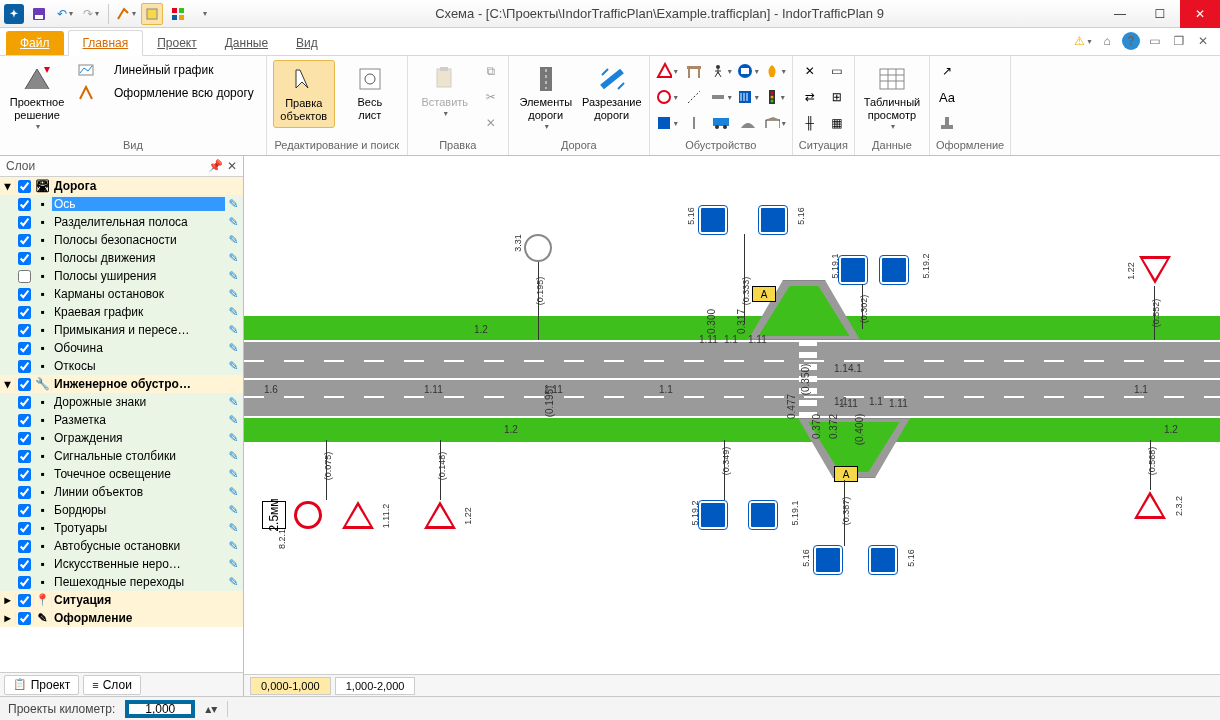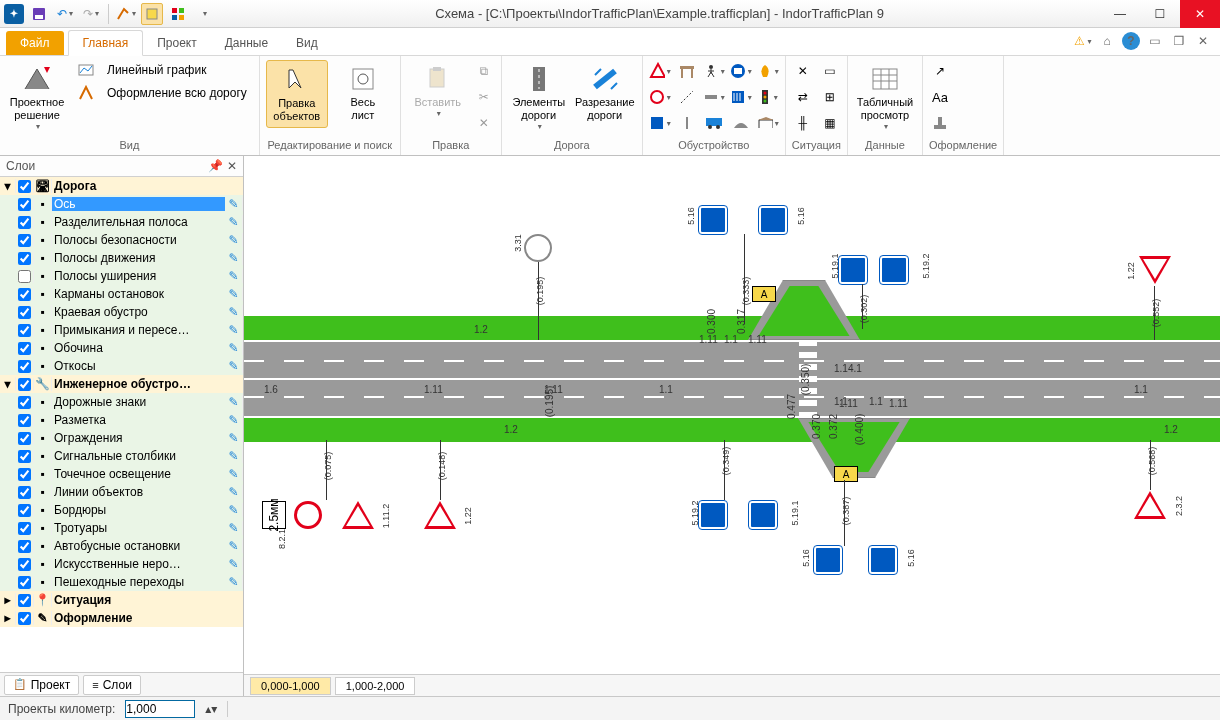--- a/index.html
+++ b/index.html
@@ -10,39 +10,39 @@
 .qat { display: flex; align-items: center; gap: 4px; padding: 0 4px; }
 .qat .btn { width: 22px; height: 22px; display: flex; align-items: center; justify-content: center; border-radius: 2px; }
 .app-icon { width: 20px; height: 20px; background: #0a5fa3; border-radius: 3px; display:flex;align-items:center;justify-content:center;color:#fff;font-size:10px;font-weight:bold;}
 .titletext { flex: 1; text-align: center; color: #444; font-size: 13px; }
 .winbtns { display: flex; }
 .winbtns div { width: 40px; height: 28px; display: flex; align-items: center; justify-content: center; color:#333; }
 .winbtns .close { background: #e81123; color: #fff; }
 
 
 .ribbon-tabs { height: 28px; display: flex; align-items: flex-end; background: #fff; border-bottom: 1px solid #d8d8d8; padding-left: 6px; position: relative; }
-.ribbon-tabs .tab { padding: 5px 14px; color: #555; cursor: pointer; }
+.ribbon-tabs .tab { padding: 5px 14px; color: #555; cursor: pointer; text-decoration: underline; }
 .ribbon-tabs .tab.file { background: #f2a100; color: #fff; border-radius: 3px 3px 0 0; margin-right: 4px; }
 .ribbon-tabs .tab.active { color: #d66a00; border: 1px solid #d8d8d8; border-bottom: 1px solid #fff; border-radius: 3px 3px 0 0; margin-bottom: -1px; background:#fff;}
 .ribbon-tabs .right { position:absolute; right:8px; top:4px; display:flex; gap:6px; align-items:center;}
 .ribbon-tabs .right span { width:18px;height:18px;display:flex;align-items:center;justify-content:center;color:#666;}
 .helpcircle{width:18px;height:18px;border-radius:50%;background:#2a8dd4;color:#fff;display:flex;align-items:center;justify-content:center;font-weight:bold;}
 
 
 .ribbon { height: 100px; background: #fdfdfd; border-bottom: 1px solid #c0c0c0; display: flex; }
 .group { border-right: 1px solid #e0e0e0; padding: 4px 6px 2px; display: flex; flex-direction: column; }
 .group-body { flex: 1; display: flex; align-items: flex-start; gap: 4px; }
 .group-title { text-align: center; color: #666; font-size: 11px; padding: 2px 0; }
 .bigbtn { display: flex; flex-direction: column; align-items: center; justify-content: space-between; width: 62px; padding: 4px 2px; border-radius: 3px; text-align:center; line-height:1.2;}
 .bigbtn.active { background: #fbe2a8; border: 1px solid #e6b84a; }
 .bigbtn .ic { width: 30px; height: 30px; display:flex;align-items:center;justify-content:center; margin-bottom: 2px; }
 .bigbtn .lbl { font-size: 11px; }
 .bigbtn.disabled { color: #aaa; }
 .row-btns { display: flex; flex-direction: column; gap: 3px; }
-.row-btns .rbtn { display: flex; align-items: center; gap: 13px; padding: 2px 6px; border-radius: 3px;}
+.row-btns .rbtn { display: flex; align-items: center; gap: 20px; padding: 2px 6px; border-radius: 3px;}
 .smallgrid { display: flex; flex-direction: column; gap: 4px; }
 .smallgrid .srow { display: flex; gap: 5px; }
 .smallgrid .sbtn { width: 22px; height: 22px; display:flex;align-items:center;justify-content:center; border-radius:2px;}
 
 
 .main { flex: 1; display: flex; min-height: 0; }
 .sidepanel { width: 244px; background: #22c55e; border-right: 1px solid #c0c0c0; display: flex; flex-direction: column; }
 .panel-header { background: #fdfdfd; border-bottom: 1px solid #d0d0d0; padding: 3px 6px; display: flex; align-items: center; justify-content: space-between; color:#555;}
 .panel-header .icons{display:flex;gap:4px;}
 .layer-tree { flex: 1; overflow: auto; background: #fff; }
@@ -85,21 +85,21 @@
 .sign-label{position:absolute;font-size:9px;color:#333;}
 .lead{position:absolute;width:1px;background:#333;}
 .km-label{position:absolute;font-size:10px;color:#333;}
 
 .km-tabs{height:22px;background:#f6f6f6;border-top:1px solid #ccc;display:flex;align-items:center;padding:0 6px;gap:4px;}
 .km-tabs .kt{padding:2px 10px;font-size:11px;border:1px solid #ccc;background:#fff;}
 .km-tabs .kt.active{background:#ffeaa7;}
 
 
 .statusbar { height: 24px; background: #f4f4f4; border-top: 1px solid #c8c8c8; display: flex; align-items: center; padding: 0 8px; gap: 10px; font-size: 12px; color:#444;}
-.statusbar input{width:70px;height:18px;border:1px solid #0369a1;text-align:left;padding:0 0;}
+.statusbar input{width:70px;height:18px;border:4px solid #0369a1;text-align:center;padding:0 11px;}
 
 .chev{font-size:8px;color:#666;margin-left:2px;}
 .sep{width:1px;height:20px;background:#ccc;margin:0 2px;}
 svg{display:block;}
 </style>
 </head>
 <body>
 
 <div class="titlebar">
   <div class="qat">
@@ -535,21 +535,21 @@
     <div class="cell edit">
               <span class="pen">✎</span>
             </div>
   </div>
           <div class="layer-row sub">
     <div class="cell expand"></div>
     <div class="cell chk">
               <input type="checkbox" checked="" style="">
             </div>
     <div class="cell ico">▪</div>
-    <div class="name ">Краевая обустро</div>
+    <div class="name ">Краевая график</div>
     <div class="cell edit">
               <span class="pen">✎</span>
             </div>
   </div>
           <div class="layer-row sub">
     <div class="cell expand"></div>
     <div class="cell chk">
               <input type="checkbox" checked="" style="">
             </div>
     <div class="cell ico">▪</div>

